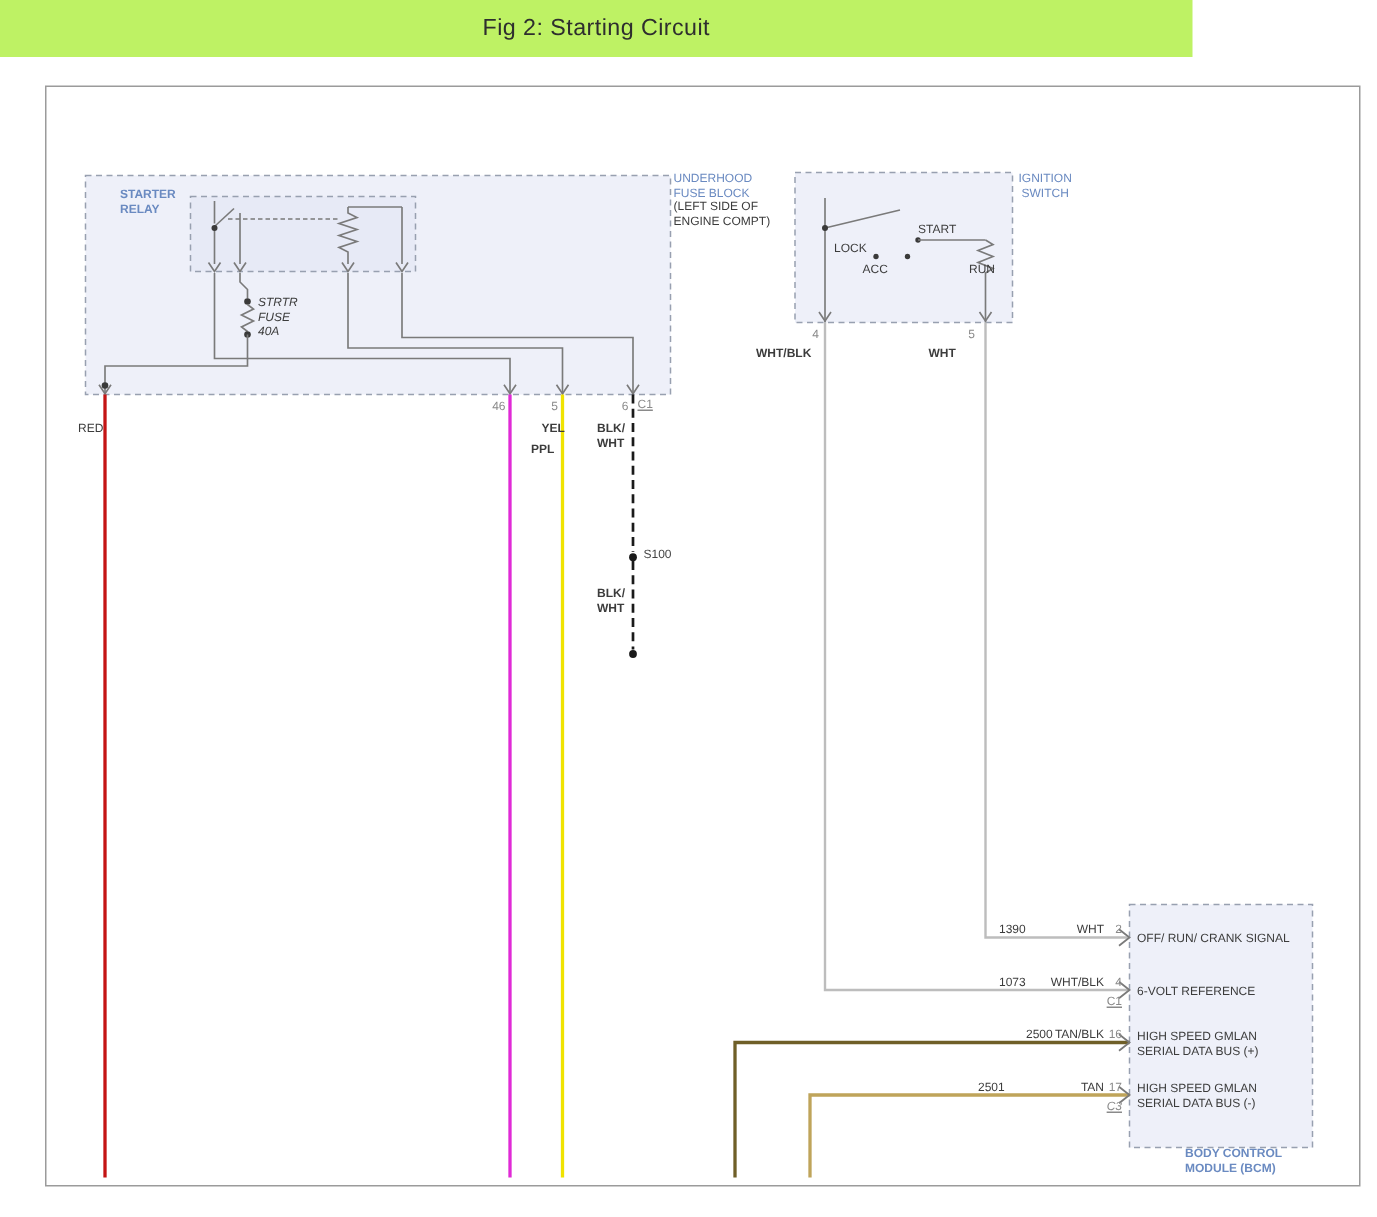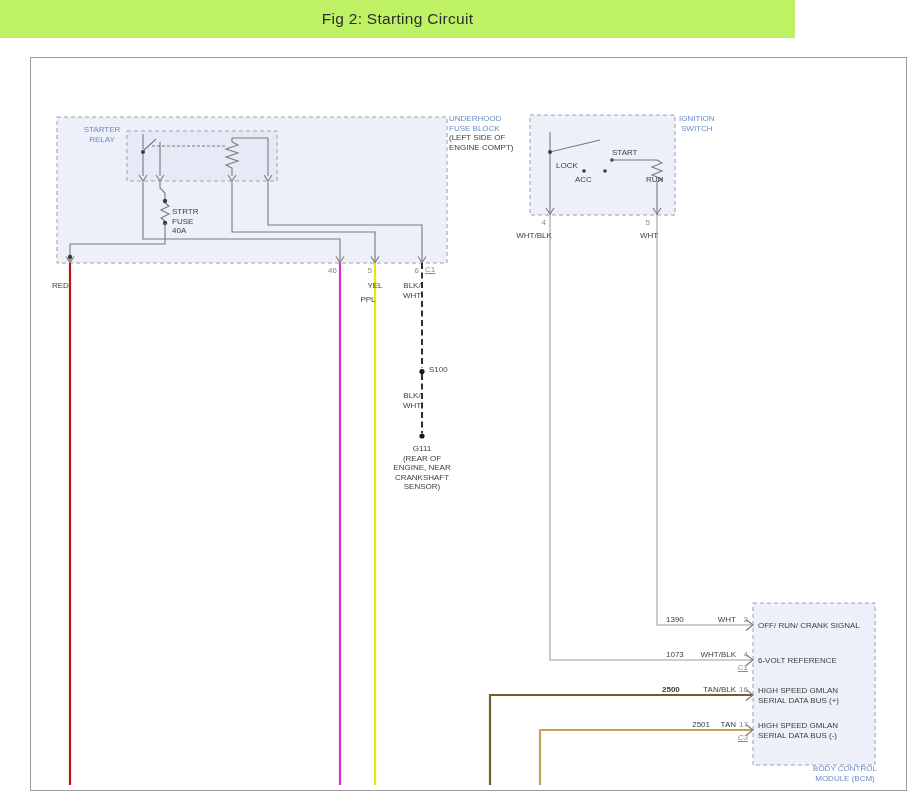--- a/index.html
+++ b/index.html
@@ -9,21 +9,21 @@
             display:flex;align-items:center;justify-content:center;}
   .titlebar .t{font-size:15.5px;color:#2e2e2e;letter-spacing:.3px;}
   .stage{position:absolute;left:0;top:0;width:918px;height:811px;}
   svg{position:absolute;left:0;top:0;}
   .lbl{position:absolute;font-size:8px;line-height:9.5px;color:#3c3c3c;
        white-space:pre-line;font-family:"Liberation Sans",sans-serif;}
   .blue{color:#6a8ac1;}
   .gray{color:#8a8a8a;}
   .dk{color:#444;}
   .u{text-decoration:underline;}
-  .ctr{text-align:center;}
+  .ctr{font-weight:bold;}
   .rt{text-align:right;}
 </style>
 </head>
 <body>
 
 <div class="stage">
 
   <div class="titlebar">
     <span class="t">Fig 2: Starting Circuit</span>
   </div>
@@ -108,41 +108,36 @@
       <path d="M746,724.5 L753,730 L746,735.5"></path>
     </g>
   </svg>
 
   <div class="lbl blue" style="left:449px;top:114px;">UNDERHOOD
 FUSE BLOCK</div>
   <div class="lbl" style="left:449px;top:133px;">(LEFT SIDE OF
 ENGINE COMPT)</div>
   <div class="lbl blue ctr" style="left:80px;top:125px;width:44px;">STARTER
 RELAY</div>
-  <div class="lbl" style="left:172px;top:207px;">STRTR
+  <div class="lbl" style="left:172px;top:197px;font-style:italic;">STRTR
 FUSE
 40A</div>
   <div class="lbl gray rt" style="left:314px;top:266px;width:23px;">46</div>
   <div class="lbl gray rt" style="left:349px;top:266px;width:23px;">5</div>
   <div class="lbl gray rt" style="left:396px;top:266px;width:23px;">6</div>
   <div class="lbl gray u" style="left:425px;top:265px;">C1</div>
 
   <div class="lbl" style="left:52px;top:281px;">RED</div>
   <div class="lbl ctr" style="left:326px;top:295px;width:28px;margin-left:28px;">PPL</div>
   <div class="lbl ctr" style="left:361px;top:281px;width:28px;">YEL</div>
   <div class="lbl ctr" style="left:398px;top:281px;width:28px;">BLK/
 WHT</div>
   <div class="lbl dk" style="left:429px;top:365px;">S100</div>
   <div class="lbl ctr" style="left:398px;top:391px;width:28px;">BLK/
 WHT</div>
-  <div class="lbl ctr" style="left:377px;top:444px;width:90px;">G111
-(REAR OF
-ENGINE, NEAR
-CRANKSHAFT
-SENSOR)</div>
 
   <div class="lbl blue" style="left:679px;top:114px;text-align:center;">IGNITION
 SWITCH</div>
   <div class="lbl" style="left:556px;top:161px;">LOCK</div>
   <div class="lbl" style="left:612px;top:148px;">START</div>
   <div class="lbl" style="left:575px;top:175px;">ACC</div>
   <div class="lbl" style="left:598px;top:175px;margin-left:48px;">RUN</div>
   <div class="lbl gray rt" style="left:524px;top:218px;width:22px;">4</div>
   <div class="lbl gray rt" style="left:628px;top:218px;width:22px;">5</div>
   <div class="lbl ctr" style="left:504px;top:231px;width:60px;">WHT/BLK</div>
@@ -152,27 +147,27 @@
   <div class="lbl rt" style="left:664px;top:615px;width:72px;">WHT</div>
   <div class="lbl gray rt" style="left:726px;top:615px;width:22px;">2</div>
   <div class="lbl" style="left:758px;top:621px;">OFF/ RUN/ CRANK SIGNAL</div>
 
   <div class="lbl" style="left:666px;top:650px;width:34px;">1073</div>
   <div class="lbl rt" style="left:664px;top:650px;width:72px;">WHT/BLK</div>
   <div class="lbl gray rt" style="left:726px;top:650px;width:22px;">4</div>
   <div class="lbl gray rt u" style="left:726px;top:663px;width:22px;">C1</div>
   <div class="lbl" style="left:758px;top:656px;">6-VOLT REFERENCE</div>
 
-  <div class="lbl" style="left:662px;top:685px;width:34px;font-weight:bold;">2500</div>
+  <div class="lbl" style="left:684px;top:685px;width:34px;">2500</div>
   <div class="lbl rt" style="left:664px;top:685px;width:72px;">TAN/BLK</div>
   <div class="lbl gray rt" style="left:726px;top:685px;width:22px;">16</div>
   <div class="lbl" style="left:758px;top:686px;">HIGH SPEED GMLAN
 SERIAL DATA BUS (+)</div>
 
-  <div class="lbl" style="left:676px;top:720px;width:34px;text-align:right;">2501</div>
+  <div class="lbl" style="left:652px;top:720px;width:34px;">2501</div>
   <div class="lbl rt" style="left:664px;top:720px;width:72px;">TAN</div>
   <div class="lbl gray rt" style="left:726px;top:720px;width:22px;">17</div>
   <div class="lbl gray rt u" style="left:726px;top:733px;width:22px;font-style:italic;">C3</div>
   <div class="lbl" style="left:758px;top:721px;">HIGH SPEED GMLAN
 SERIAL DATA BUS (-)</div>
 
   <div class="lbl blue ctr" style="left:790px;top:764px;width:110px;">BODY CONTROL
 MODULE (BCM)</div>
 
 </div>

